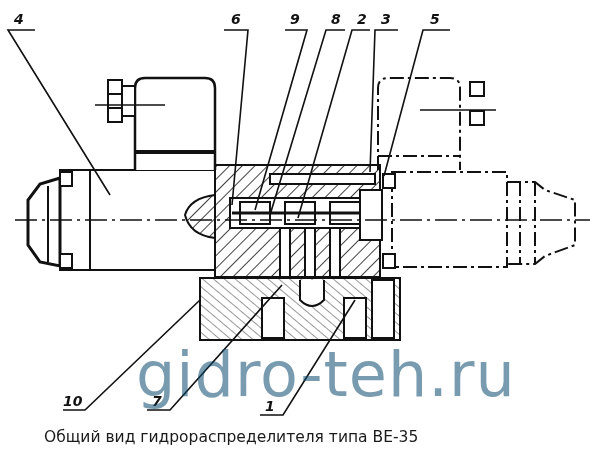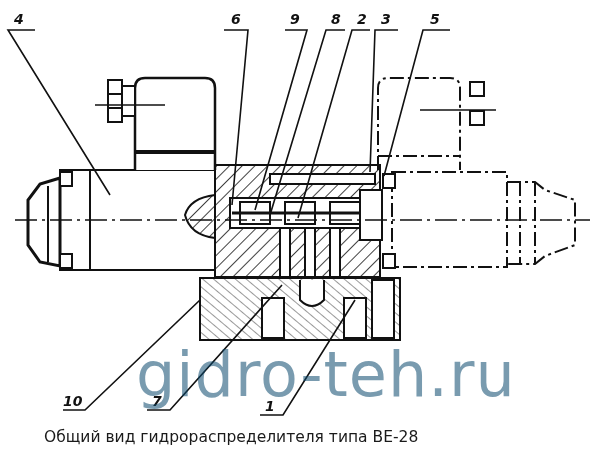--- a/index.html
+++ b/index.html
@@ -123,13 +123,13 @@
     <text class="callout-label" x="357" y="24">2</text>
     <text class="callout-label" x="381" y="24">3</text>
     <text class="callout-label" x="430" y="24">5</text>
     <text class="callout-label" x="63" y="406">10</text>
     <text class="callout-label" x="152" y="406">7</text>
     <text class="callout-label" x="265" y="411">1</text>
   </g>
 </svg>
 
 <div class="watermark">gidro-teh.ru</div>
-<div class="caption">Общий вид гидрораспределителя типа ВЕ-28</div>
+<div class="caption">Общий вид гидрораспределителя типа ВЕ-35</div>
 
 </body></html>

